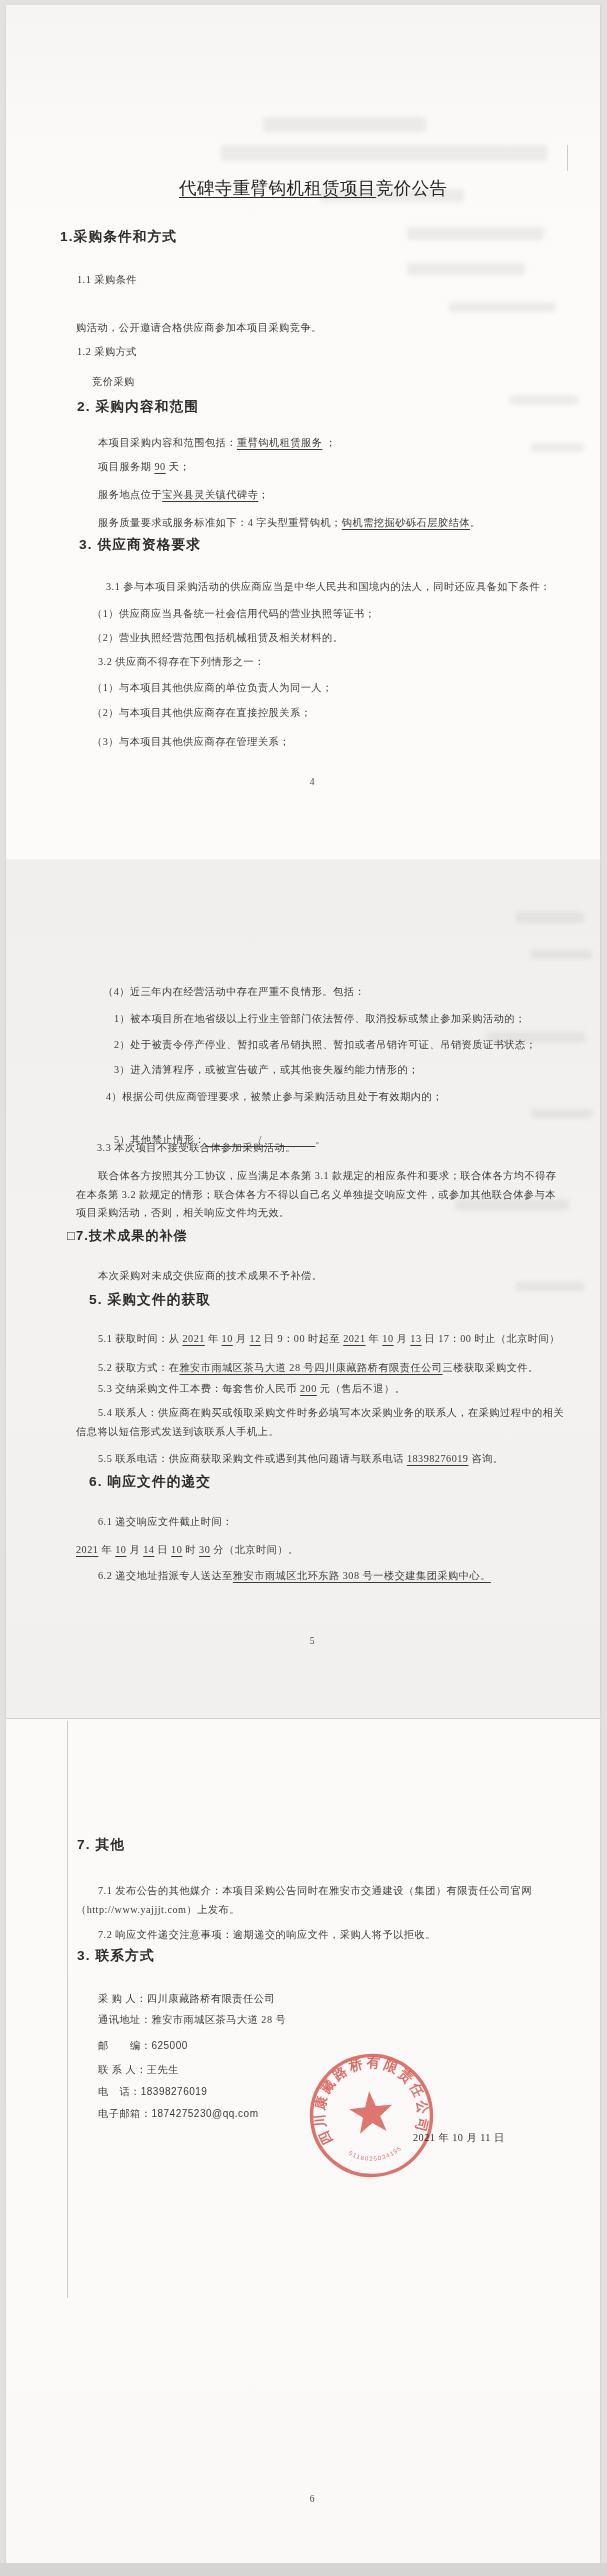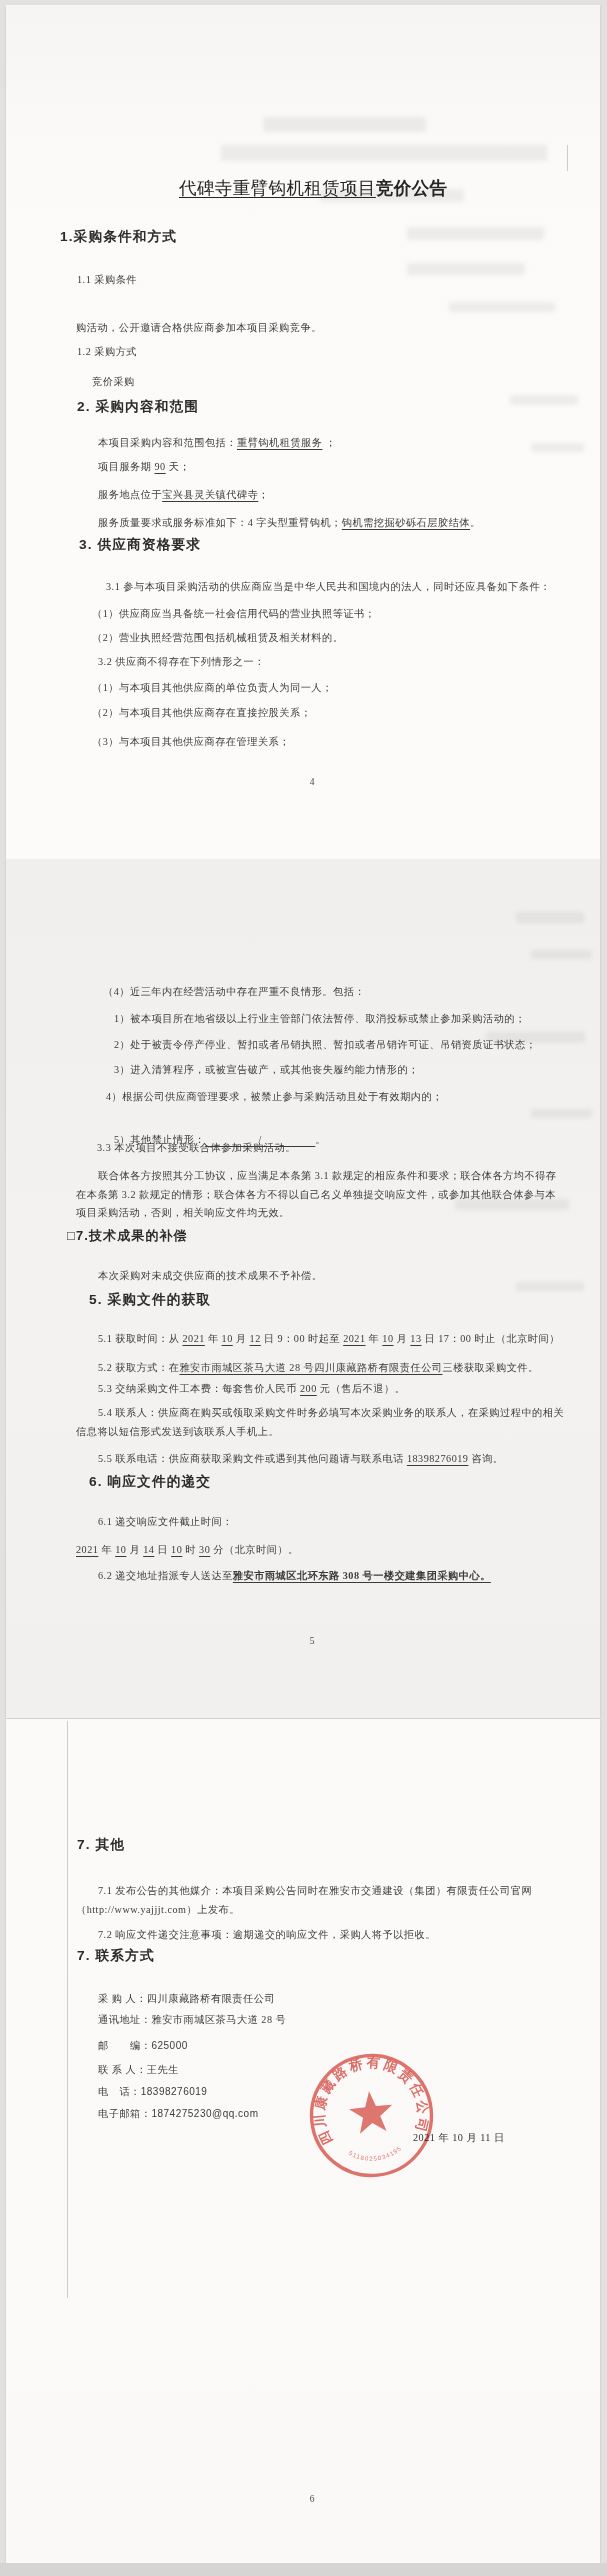--- a/index.html
+++ b/index.html
@@ -22,21 +22,21 @@
   .h{
     font-family:"Liberation Sans","DejaVu Sans",sans-serif;font-weight:700;
     font-size:13.7px;line-height:18px;letter-spacing:1.1px;color:#2d2c2b;
   }
   .title{
     font-size:17.5px;line-height:23px;letter-spacing:0.4px;color:#262524;
     left:0;right:0;text-align:center;padding-left:20.5px;
   }
   .title .b{font-family:"Liberation Sans","DejaVu Sans",sans-serif;}
   .u{text-decoration:underline;text-underline-offset:2.7px;text-decoration-thickness:0.8px;}
-  .b{font-weight:700;}
+  .b{font-weight:400;}
   .sans{font-family:"Liberation Sans","DejaVu Sans",sans-serif;font-size:10px;}
   .pageno{
     position:absolute;left:0;right:0;text-align:center;padding-left:18px;
     font-size:9.5px;color:#4a4948;font-family:"Liberation Serif",serif;
   }
   .blob{position:absolute;background:rgba(140,138,135,.13);filter:blur(2.3px);border-radius:2.3px;}
   .vline{position:absolute;width:1.1px;background:rgba(150,148,146,.45);}
   .stamp{
     position:absolute;width:129px;height:129px;
     mix-blend-mode:multiply;transform:rotate(-6deg);opacity:.92;
@@ -115,21 +115,21 @@
   <div class="pageno" style="top:777px">5</div>
 </div>
 
 <div class="page page3" style="top:1719px;height:844px">
   <div class="vline" style="left:61px;top:1.5px;height:577px;width:0.8px"></div>
 
   <div class="ln h" style="left:71px;top:117px"><span>7. 其他</span></div>
   <div class="ln" style="left:92px;top:165px"><span>7.1 发布公告的其他媒介：本项目采购公告同时在雅安市交通建设（集团）有限责任公司官网</span></div>
   <div class="ln" style="left:70px;top:184px"><span>（http://www.yajjjt.com）上发布。</span></div>
   <div class="ln" style="left:92px;top:209px"><span>7.2 响应文件递交注意事项：逾期递交的响应文件，采购人将予以拒收。</span></div>
-  <div class="ln h" style="left:71px;top:228px"><span>7. 联系方式</span></div>
+  <div class="ln h" style="left:71px;top:228px"><span>3. 联系方式</span></div>
   <div class="ln" style="left:92px;top:273px"><span>采 购 人：</span><span>四川康藏路桥有限责任公司</span></div>
   <div class="ln" style="left:92px;top:294px"><span>通讯地址：</span><span>雅安市雨城区茶马大道 28 号</span></div>
   <div class="ln" style="left:92px;top:320px"><span>邮　　编：</span><span class="sans">625000</span></div>
   <div class="ln" style="left:92px;top:344px"><span>联 系 人：</span><span>王先生</span></div>
   <div class="ln" style="left:92px;top:366px"><span>电　话：</span><span class="sans">18398276019</span></div>
   <div class="ln" style="left:92px;top:388px"><span>电子邮箱：</span><span class="sans">1874275230@qq.com</span></div>
   <div class="ln date-line" style="left:407px;top:412px"><span>2021 年 10 月 11 日</span></div>
 
   <svg class="stamp" style="left:301px;top:332px" viewBox="0 0 170 170">
     <defs>

